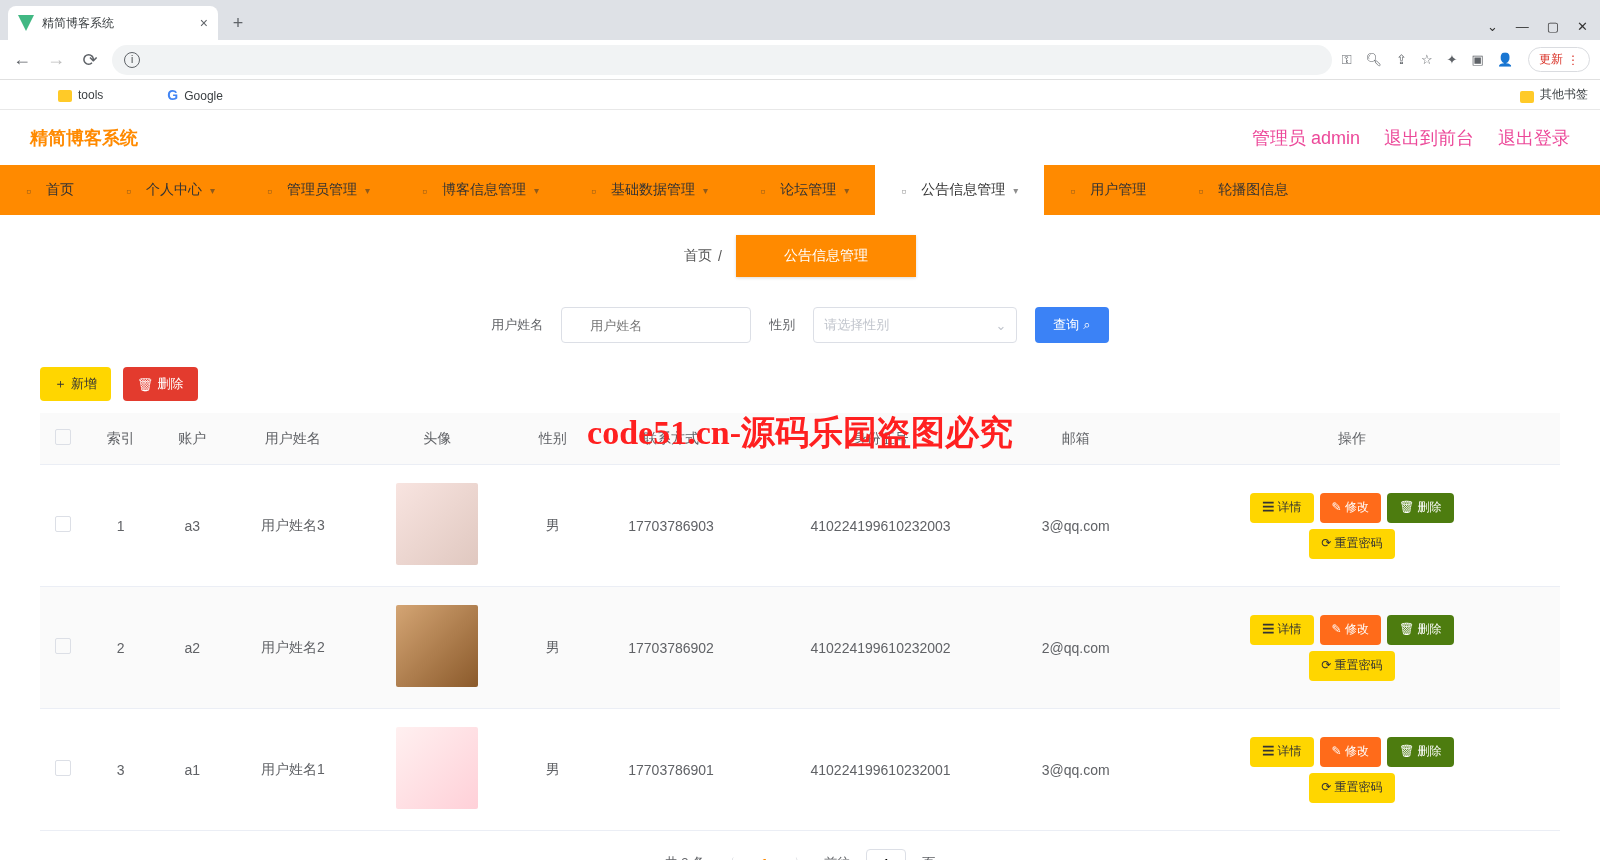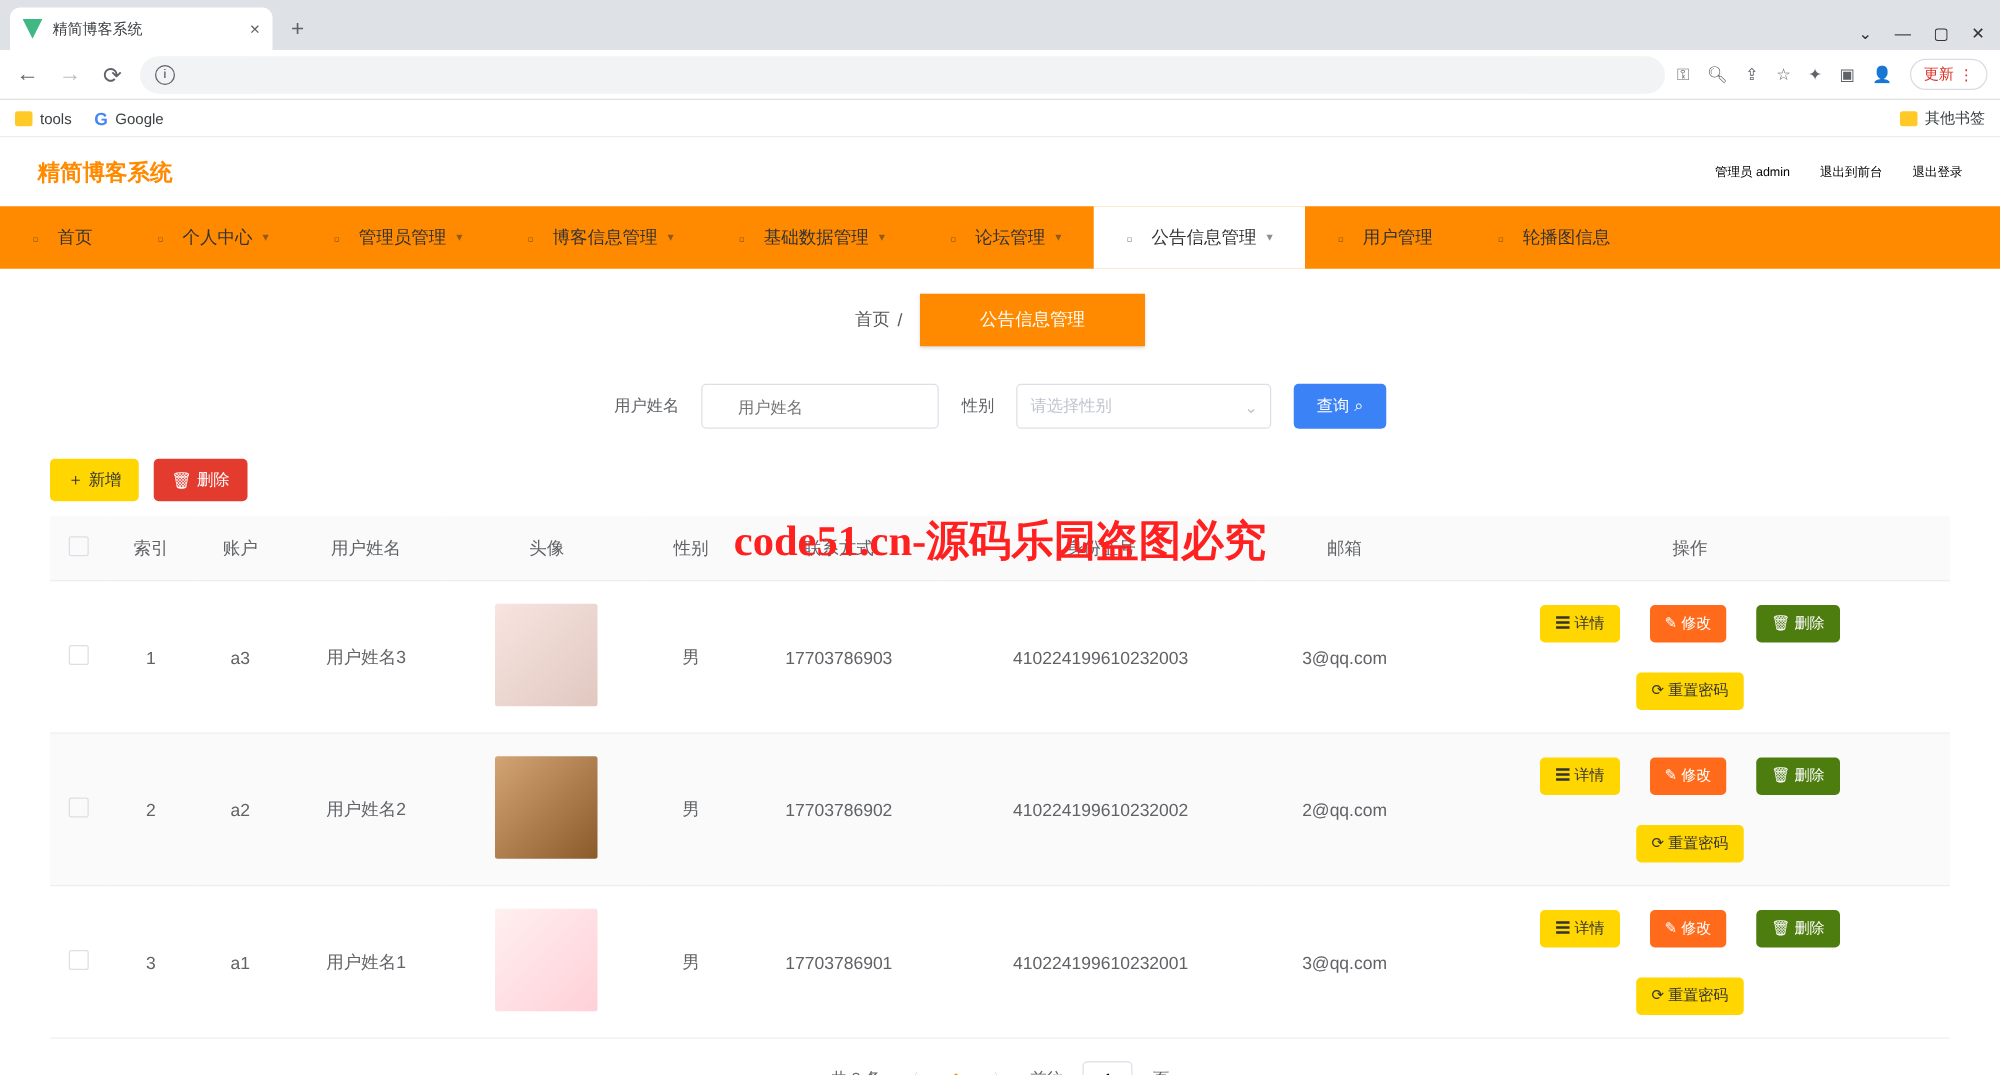--- a/index.html
+++ b/index.html
@@ -11,27 +11,27 @@
 .newtab { width:28px; height:28px; display:flex; align-items:center; justify-content:center; color:#5f6368; font-size:18px; margin-left:6px; margin-bottom:3px; }
 .window-ctrl { margin-left:auto; display:flex; gap:18px; padding:0 12px 6px 0; color:#333; font-size:13px; align-items:center;}
 .toolbar { background:#fff; height:40px; display:flex; align-items:center; padding:0 10px; border-bottom:1px solid #e0e0e0; gap:10px; }
 .nav-arrow { color:#5f6368; font-size:18px; width:24px; text-align:center; }
 .nav-arrow.disabled { color:#bdbdbd; }
 .urlbox { flex:1; display:flex; align-items:center; height:30px; border-radius:15px; background:#f1f3f4; padding:0 12px; font-size:13px; color:#3c4043; gap:8px; }
 .urlbox .info-icon { width:16px; height:16px; border:1px solid #5f6368; border-radius:50%; font-size:10px; display:flex; align-items:center; justify-content:center; }
 .right-icons { display:flex; gap:14px; align-items:center; color:#5f6368; }
 .update-btn { border:1px solid #dadce0; border-radius:14px; padding:3px 10px; color:#d93025; font-size:12px; display:flex; align-items:center; gap:4px;}
 .bookmarks { height:30px; background:#fff; display:flex; align-items:center; padding:0 12px; gap:18px; font-size:12px; color:#3c4043; border-bottom:1px solid #e8e8e8;}
-.bm-item { display:flex; align-items:center; gap:6px; }
+.bm-item { display:flex; align-items:flex-end; gap:6px;margin-left:46px; }
 .bm-folder { width:14px; height:12px; background:#ffca28; border-radius:2px; }
 .bm-google { font-weight:bold; color:#4285f4; font-size:14px;}
 .bm-right { margin-left:auto; }
 .app-header { height:55px; display:flex; align-items:center; padding:0 30px; background:#fff; }
 .brand { color:#ff8a00; font-weight:bold; font-size:18px; }
-.header-right { margin-left:auto; display:flex; gap:24px; color:#000000; font-size:10px;justify-content:center; }
+.header-right { margin-left:auto; display:flex; gap:24px; color:#ec4899; font-size:18px;justify-content:center; }
 .navbar { background:#ff8a00; height:50px; display:flex; }
 .nav-item { padding:0 26px; display:flex; align-items:center; gap:6px; color:#333; font-size:14px; cursor:pointer; position:relative;}
 .nav-item.active { background:#fff; }
 .nav-icon { width:14px; height:14px; opacity:.5; }
 .caret-sm { font-size:10px; opacity:.55; margin-left:2px;}
 .breadcrumb-wrap { padding:20px 0 10px; display:flex; justify-content:center; align-items:center; position:relative;}
 .breadcrumb { font-size:14px; color:#555; display:flex; align-items:center;}
 .bc-tag { background:#ff8a00; color:#fff; padding:12px 48px; margin-left:8px; font-size:14px; display:inline-block; box-shadow:0 1px 3px rgba(0,0,0,.15);}
 .filter-bar { display:flex; justify-content:center; align-items:center; gap:18px; padding:20px 0 24px; }
 .f-label { color:#606266; font-size:13px; }
@@ -47,21 +47,21 @@
 .table-wrap { padding:0 40px; }
 table { width:100%; border-collapse:collapse; }
 th { background:#fafafa; font-weight:normal; color:#606266; font-size:14px; padding:16px 8px; text-align:center; border-bottom:1px solid #ebeef5;}
 td { padding:18px 8px; text-align:center; font-size:14px; color:#606266; border-bottom:1px solid #ebeef5;}
 tbody tr:nth-child(even) td { background:#fafafa; }
 .chk { width:16px; height:16px; border:1px solid #dcdfe6; border-radius:2px; display:inline-block; }
 .avatar { width:82px; height:82px; display:inline-block; background:#ddd; border-radius:2px; }
 .av1 { background:linear-gradient(135deg,#f8e4e0,#e0c8c0); }
 .av2 { background:linear-gradient(135deg,#d4a574,#8b5a2b); }
 .av3 { background:linear-gradient(135deg,#fff0f0,#ffd0d8); }
-.ops { display:flex; flex-wrap:wrap; gap:24px; justify-content:center; max-width:240px; margin:0 auto;}
+.ops { display:flex; flex-wrap:wrap; gap:6px; justify-content:center; max-width:240px; margin:0 auto;}
 .op-btn { height:30px; padding:0 12px; border-radius:4px; font-size:12px; border:none; cursor:pointer; display:inline-flex; align-items:center; gap:3px;}
 .op-detail { background:#ffd600; color:#333; }
 .op-edit { background:#ff6b1a; color:#fff;padding-left:12px; }
 .op-del { background:#4d7c0f; color:#fff; }
 .op-reset { background:#ffd600; color:#333; }
 .pagination { display:flex; justify-content:center; align-items:center; gap:12px; padding:18px 0; font-size:13px; color:#606266;}
 .pg-arrow { color:#c0c4cc; font-size:12px; padding:4px 6px; }
 .pg-num { color:#ff8a00; font-weight:bold; padding:4px 8px;}
 .pg-input { width:40px; height:28px; border:1px solid #dcdfe6; border-radius:4px; text-align:center; font-size:13px; margin:0 4px;}
 .wm-red { position:fixed; color:#ff2020; font-size:34px; font-weight:bold; left:50%; top:410px; transform:translateX(-50%); pointer-events:none; font-family:"SimSun",serif; white-space:nowrap;}

